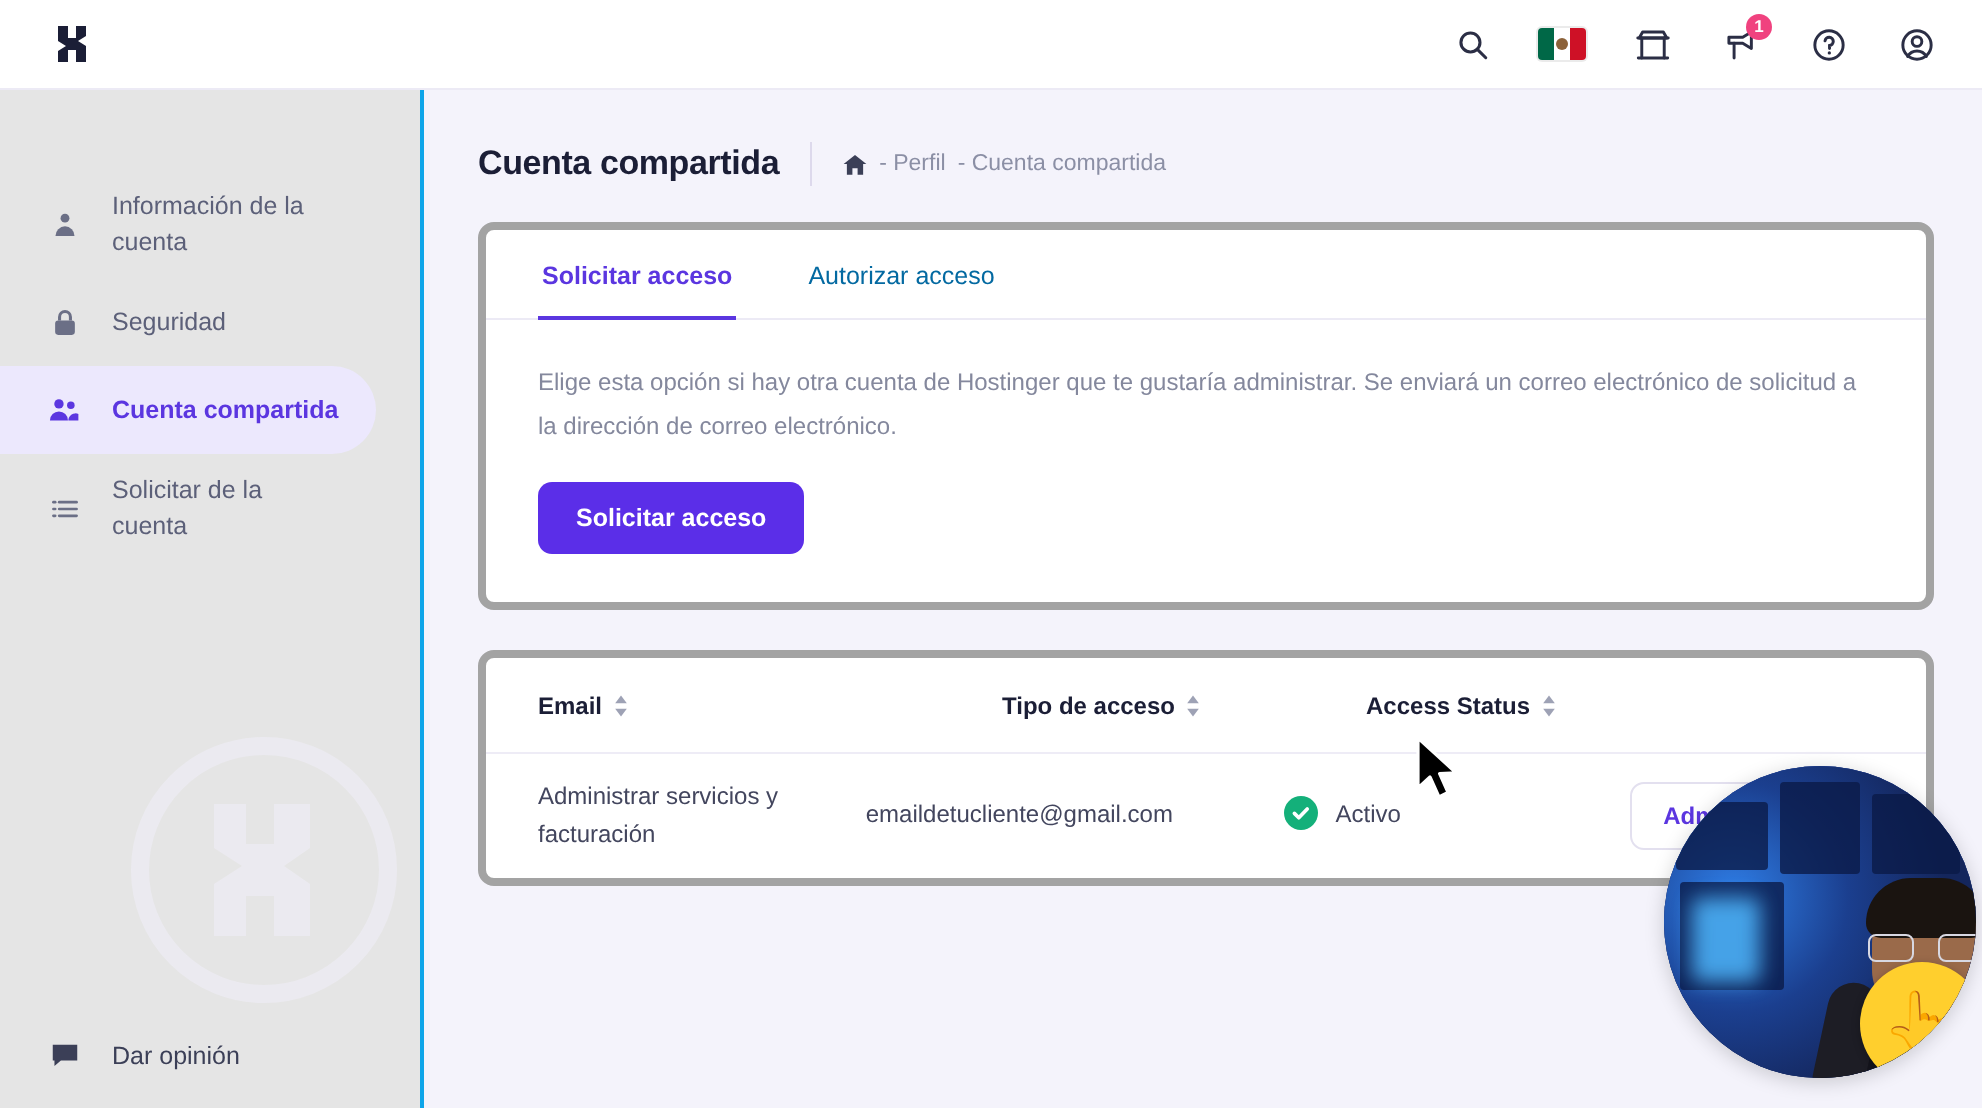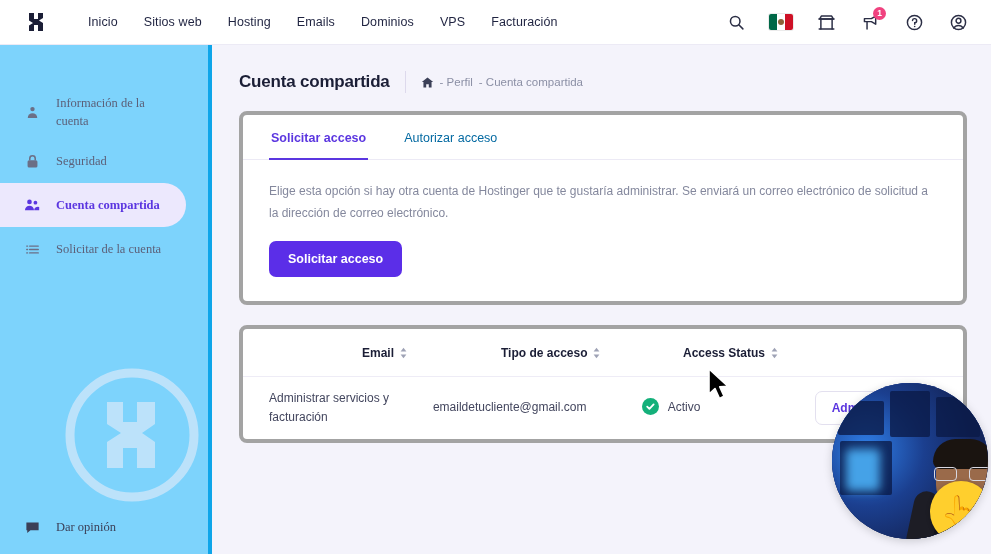--- a/index.html
+++ b/index.html
@@ -46,21 +46,21 @@
     position: absolute; top: -4px; right: -5px;
     min-width: 13px; height: 13px; border-radius: 7px;
     background: #f0427f; color: #fff; font-size: 8.5px; font-weight: bold;
     display: flex; align-items: center; justify-content: center;
     padding: 0 3px; line-height: 1;
   }
 
   
   .sidebar {
     position: absolute; top: 45px; left: 0; width: 212px; height: 509px;
-    background: #7dd3fc; border-right: 4px solid #0ea5e9; overflow: hidden; font-family: Liberation Serif, serif;
+    background: #e5e5e5; border-right: 2px solid #0ea5e9; overflow: hidden;
   }
   .side-list { padding-top: 40px; }
   .side-item {
     display: flex; align-items: center; gap: 14px;
     padding: 9px 18px 9px 22px; margin-right: 22px;
     border-radius: 0 22px 22px 0; cursor: pointer;
     color: #5c6079; font-size: 12.5px; line-height: 1.45;
     min-height: 44px;
   }
   .side-item .si-icon { width: 20px; flex: 0 0 20px; display: flex; align-items: center; justify-content: center; color: #6b6f86; }
@@ -110,21 +110,21 @@
     font-size: 12.5px; font-weight: bold; cursor: pointer;
     font-family: "Liberation Sans", sans-serif;
   }
 
   
   .table-card { margin-top: 20px; }
   .tr { display: flex; align-items: center; padding: 0 26px; }
   .thead { border-bottom: 1px solid #eeecf6; height: 48px; }
   .th { font-size: 12px; font-weight: bold; color: #1b1e36; display: flex; align-items: center; gap: 5px; cursor: pointer; }
   .sort { display: inline-flex; flex-direction: column; line-height: 0; color: #9ea2b5; }
-  .c1 { width: 232px; justify-content: center; }
+  .c1 { width: 232px; }
   .c2 { width: 182px; }
   .c3 { width: 192px; }
   .c4 { flex: 1; display: flex; align-items: center; justify-content: flex-end; gap: 14px; }
   .tbody { height: 62px; }
   .td { font-size: 12px; color: #43465e; line-height: 1.65; }
   .status { display: flex; align-items: flex-start; gap: 9px; }
   .check {
     width: 17px; height: 17px; border-radius: 50%; background: #14b07a;
     display: flex; align-items: center; justify-content: center; flex: 0 0 17px;
   }
@@ -178,29 +178,20 @@
 <body>
 
 <div class="app">
 
   <div class="header">
     <div class="logo">
       <svg width="26" height="26" viewBox="0 0 26 26" aria-hidden="true">
         <path d="M4 4 H9 V10 H13 V4 H18 V9 L14 11.5 L18 14 V22 H13 V16 H9 V22 H4 V16.5 L8 14 L4 11.5 Z" fill="#1b1e36"></path>
       </svg>
     </div>
-    <div class="nav">
-      <div class="nav-item">Inicio</div>
-      <div class="nav-item">Sitios web</div>
-      <div class="nav-item">Hosting</div>
-      <div class="nav-item">Emails</div>
-      <div class="nav-item">Dominios</div>
-      <div class="nav-item">VPS</div>
-      <div class="nav-item">Facturación</div>
-    </div>
     <div class="header-right">
       <div class="hicon">
         <svg width="17" height="17" viewBox="0 0 20 20" fill="none" stroke="#2b2e45" stroke-width="1.8">
           <circle cx="8.5" cy="8.5" r="5.6"></circle>
             <line x1="12.7" y1="12.7" x2="17.5" y2="17.5" stroke-linecap="round"></line>
         </svg>
       </div>
       <div class="flag">
         <i class="g"></i>
           <i class="w"></i>

